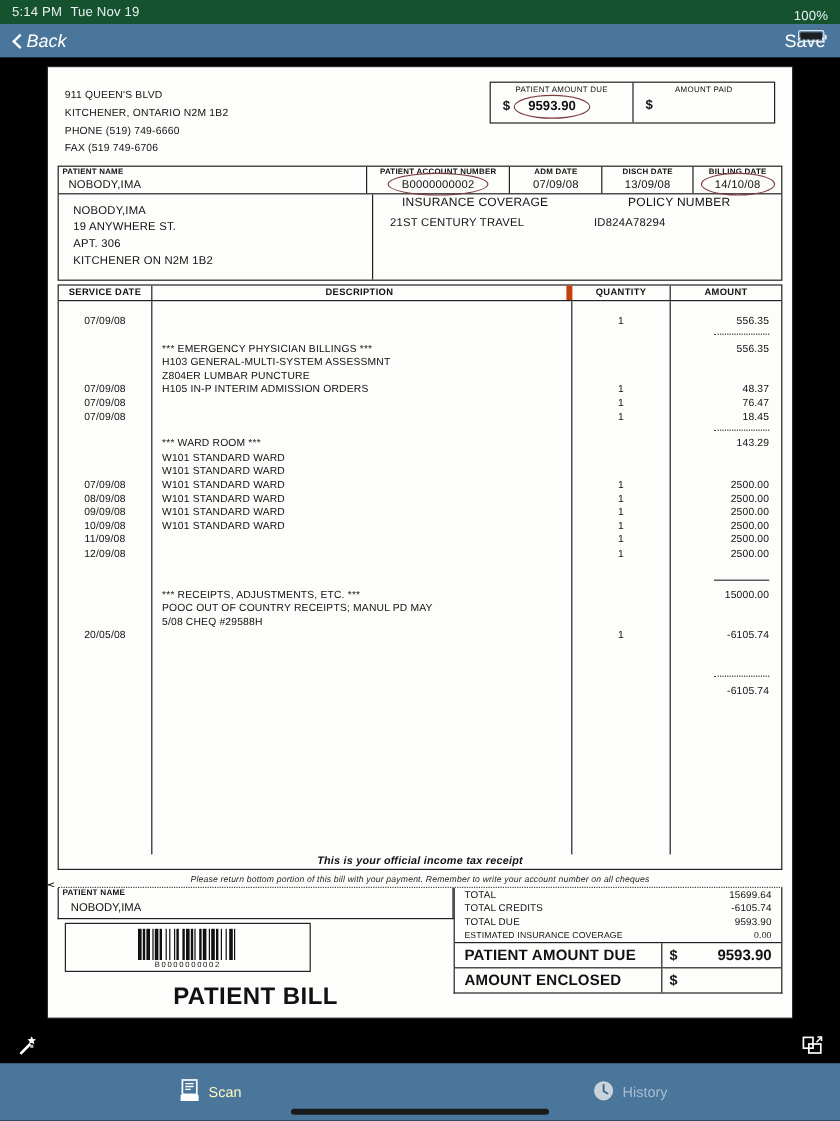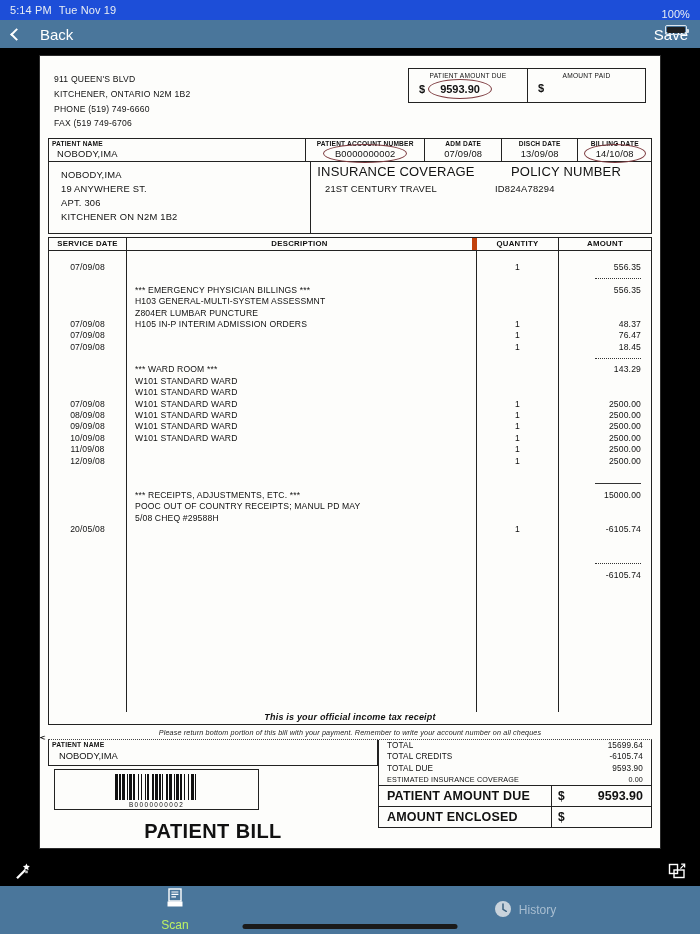--- a/index.html
+++ b/index.html
@@ -6,21 +6,21 @@
   html, body {
     width: 700px; height: 934px;
     background: #000;
     font-family: "Liberation Sans", sans-serif;
     overflow: hidden;
   }
   #app { position: relative; width: 700px; height: 934px; background: #000; }
 
   
   .statusbar {
-    height: 20px; background: #1d4ed8; color: #e8eef4;
+    height: 20px; background: #14532d; color: #e8eef4;
     display: flex; align-items: center; justify-content: space-between;
     padding: 0 10px; font-size: 11px; letter-spacing: .1px;
   }
   .sb-left { display: flex; gap: 7px; align-items: center; }
   .sb-right { display: flex; gap: 5px; align-items: center; flex-direction: column; }
   .dots { display: flex; gap: 2px; align-items: flex-end; opacity: .55; }
   .dots i { display: block; width: 3px; height: 3px; border-radius: 50%; background: #dce6ee; }
   .wifi { position: relative; width: 13px; height: 10px; }
   .wifi span {
     position: absolute; left: 50%; transform: translateX(-50%);
@@ -34,21 +34,21 @@
   .batt { position: relative; width: 22px; height: 10px; border: 1px solid #dbe5ed; border-radius: 2px; }
   .batt::after { content: ""; position: absolute; right: -3px; top: 3px; width: 2px; height: 4px; background: #dbe5ed; border-radius: 0 1px 1px 0; }
   .batt i { position: absolute; left: 1px; top: 1px; bottom: 1px; width: 18px; background: #1d1f21; border-radius: 1px; }
 
   
   .navbar {
     height: 28px; background: #4a769b; color: #fff;
     display: flex; align-items: center; justify-content: space-between;
     padding: 0 12px; font-size: 15px;
   }
-  .nav-back { display: flex; align-items: center; gap: 18px; cursor: pointer; }
+  .nav-back { display: flex; align-items: center; gap: 0; cursor: pointer; font-style: italic; }
   .chev { display: inline-block; width: 9px; height: 9px; border-left: 2.2px solid #fff; border-bottom: 2.2px solid #fff; transform: rotate(45deg); margin-right: 1px; }
   .nav-save { cursor: pointer; }
 
   
   .stage { position: absolute; top: 48px; left: 0; width: 700px; height: 807px; background: #000; }
   .page {
     position: absolute; left: 40px; top: 8px; width: 620px; height: 792px;
     background: #fdfdfb; color: #111;
     font-family: "Liberation Sans", sans-serif;
     box-shadow: 0 0 0 1px #2b2b2b;
@@ -85,21 +85,21 @@
   .cell-val { font-size: 9.4px; padding: 1px 0 2px 8px; letter-spacing: .2px; }
   .cell-val.c { text-align: center; padding-left: 0; }
   .name-col { width: 262px; }
   .acct-col { width: 122px; }
   .date-col { width: 78px; }
   .bill-col { width: 74px; }
   .split { display: flex; border-top: 1px solid #222; }
   .addr-col { width: 262px; border-right: 1px solid #222; padding: 6px 0 8px 12px; font-size: 9.4px; line-height: 1.5; letter-spacing: .2px; min-height: 62px; }
   .ins-col { flex: 1; display: flex; }
   .ins-half { flex: 1; padding-top: 2px; }
-  .ins-lbl { font-size: 13px; text-align: center; letter-spacing: .2px; }
+  .ins-lbl { font-size: 10px; text-align: center; letter-spacing: .2px; }
   .ins-val { font-size: 9.4px; padding: 4px 0 0 14px; letter-spacing: .2px; }
 
   
   .lines { margin: 3px 8px 0 8px; border: 1px solid #222; height: 488px; display: flex; flex-direction: column; }
   .lhead { display: flex; border-bottom: 1px solid #222; font-size: 7.8px; font-weight: 700; letter-spacing: .3px; }
   .lhead div { padding: 1.5px 0; }
   .col-date { width: 78px; border-right: 1px solid #222; text-align: center; }
   .col-desc { flex: 1; border-right: 5px solid #c2410c; text-align: center; }
   .col-qty { width: 82px; border-right: 1px solid #222; text-align: center; }
   .col-amt { width: 92px; text-align: center; }
@@ -145,21 +145,21 @@
   .big-row { display: flex; align-items: center; border-top: 1px solid #222; }
   .big-lbl { flex: 1; font-size: 12.5px; font-weight: 700; letter-spacing: .2px; padding: 3px 0 3px 8px; }
   .big-cur { width: 22px; font-size: 12px; font-weight: 700; border-left: 1px solid #222; padding: 3px 0 3px 6px; }
   .big-val { width: 78px; text-align: right; font-size: 12.5px; font-weight: 700; padding-right: 8px; }
 
   
   .toolbar { position: absolute; left: 0; bottom: 48px; width: 700px; height: 31px; background: #000; display: flex; align-items: center; justify-content: space-between; padding: 0 10px; }
   .tb-icon { width: 26px; height: 24px; cursor: pointer; display: flex; align-items: center; justify-content: center; }
   .tabbar { position: absolute; left: 0; bottom: 0; width: 700px; height: 48px; background: #4a769b; display: flex; align-items: center; }
   .tab { flex: 1; display: flex; align-items: center; justify-content: center; gap: 7px; cursor: pointer; font-size: 12px; }
-  .tab.active { color: #bef264; flex-direction: column; }
+  .tab.active { color: #fef9c3; }
   .tab.inactive { color: #a8bed1; }
   .home-ind { position: absolute; left: 50%; transform: translateX(-50%); bottom: 5px; width: 215px; height: 5px; border-radius: 3px; background: #1a1a1a; }
 </style>
 </head>
 <body>
 
 <div id="app">
 
   <div class="statusbar">
     <div class="sb-left">

